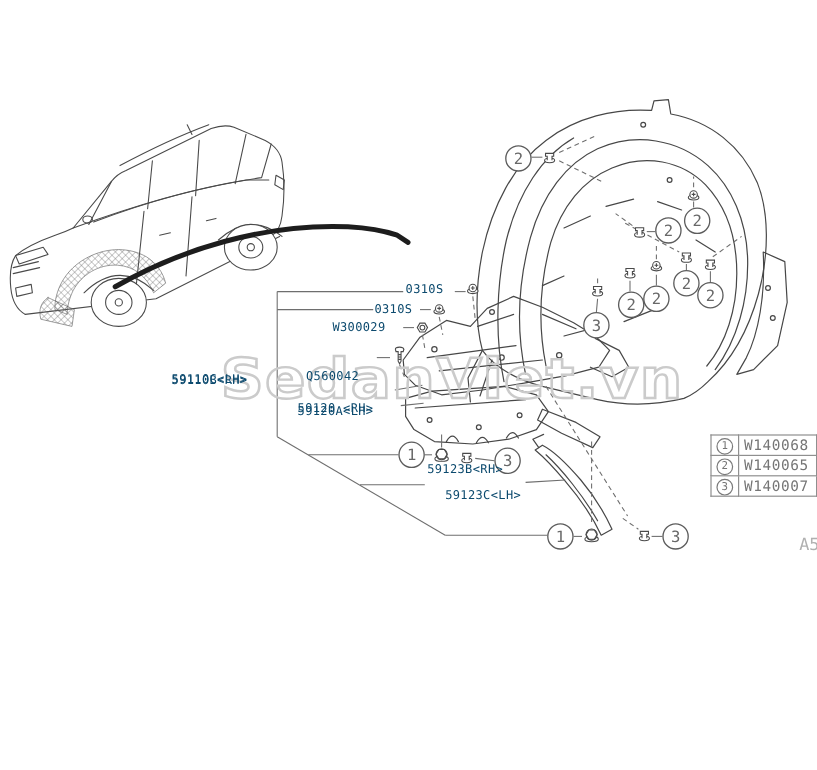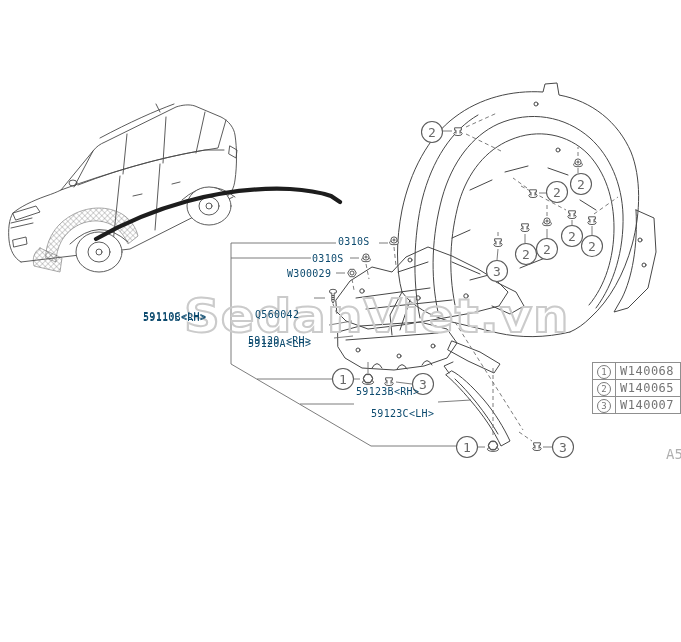--- a/index.html
+++ b/index.html
@@ -254,21 +254,21 @@
           <circle cx="563" cy="447" r="10.5" fill="#fff" stroke="#5c5c5c" stroke-width="1.1"></circle>
           <text x="563" y="451.5" text-anchor="middle" font-size="13" fill="#686868" font-family="&quot;DejaVu Sans Mono&quot;,monospace">3</text>
         </g>
       </g>
   </svg>
 
   <div class="watermark">SedanViet.vn</div>
 
   <div class="plabel" style="left:338px;top:235px">0310S</div>
   <div class="plabel" style="left:312px;top:252px">0310S</div>
-  <div class="plabel" style="left:287px;top:267px">W300029</div>
+  <div class="plabel" style="left:277px;top:267px">W300029</div>
   <div class="plabel" style="left:255px;top:308px">Q560042</div>
   <div class="plabel" style="left:143px;top:311px">59110B&lt;RH&gt;</div>
   <div class="plabel" style="left:143px;top:310px">59110C&lt;LH&gt;</div>
   <div class="plabel" style="left:248px;top:334px">59120 &lt;RH&gt;</div>
   <div class="plabel" style="left:248px;top:337px">59120A&lt;LH&gt;</div>
   <div class="plabel" style="left:356px;top:385px">59123B&lt;RH&gt;</div>
   <div class="plabel" style="left:371px;top:407px">59123C&lt;LH&gt;</div>
 
   <table class="legend">
     <tbody>

